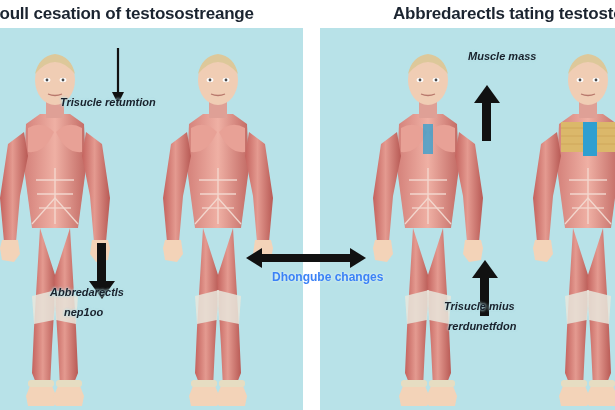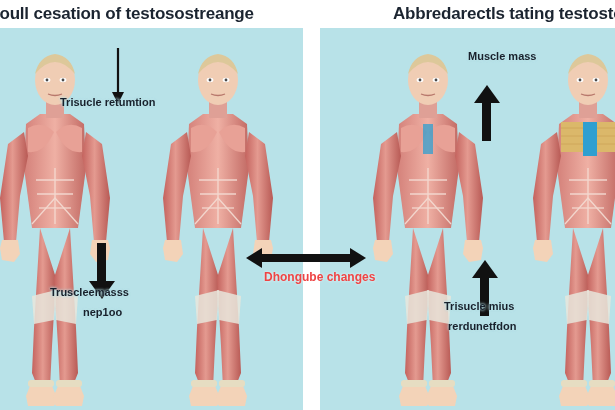--- a/index.html
+++ b/index.html
@@ -14,21 +14,21 @@
   .header{position:absolute;left:0;top:0;width:615px;height:28px;background:#ffffff;z-index:40;}
   .title{
     position:absolute;top:4px;
     font-weight:bold;font-size:17px;color:#1b2430;
     letter-spacing:-0.2px;white-space:nowrap;
   }
   .title-left{left:-6px;}
   .title-right{left:393px;}
 
   
-  .panel{position:absolute;top:28px;height:382px;background:#b8e2e8;overflow:hidden;}
+  .panel{position:absolute;top:28px;height:382px;background:#b8e2e8;overflow:hidden;font-style:italic;}
   .panel-left{left:0;width:331px;}
   .panel-right{left:320px;width:295px;}
   .gap{position:absolute;left:303px;top:28px;width:17px;height:382px;background:#ffffff;z-index:30;}
 
   
   .figure{position:absolute;bottom:0;}
 
   
   .lbl{
     position:absolute;color:#18212c;font-weight:bold;
@@ -37,22 +37,22 @@
   }
   .lbl.thin{font-weight:600;}
 
   
   .arrow-thick{position:absolute;}
   .arrow-thin{position:absolute;}
 
   
   .center-grp{position:absolute;z-index:35;}
   .center-lbl{
-    position:absolute;left:264px;top:270px;
-    font-size:12px;font-weight:bold;color:#ef4444;white-space:nowrap;
+    position:absolute;left:272px;top:270px;
+    font-size:12px;font-weight:bold;color:#3b82f6;white-space:nowrap;
     text-shadow:0 0 3px rgba(255,255,255,.8);
     z-index:36;
   }
 </style>
 </head>
 <body>
 
 <div class="canvas">
 
   <div class="header">
@@ -165,22 +165,22 @@
       <path d="M4 44 L10 56 L16 44 Z" fill="#111"></path>
     </svg>
 
     <div class="lbl thin" style="left:60px;top:68px;">Trisucle retumtion</div>
 
     <svg class="arrow-thick" style="left:85px;top:215px;" width="34" height="58" viewBox="0 0 34 58">
       <rect x="12" y="0" width="9" height="40" fill="#111"></rect>
       <path d="M4 38 L17 56 L30 38 Z" fill="#111"></path>
     </svg>
 
-    <div class="lbl" style="left:50px;top:258px;">Truscleemasss</div>
-    <div class="lbl" style="left:83px;top:278px;">nep1oo</div>
+    <div class="lbl" style="left:50px;top:258px;">Abbredarectls</div>
+    <div class="lbl" style="left:64px;top:278px;">nep1oo</div>
   </div>
 
   <div class="gap"></div>
 
   <div class="panel panel-right">
 
     <svg class="figure" style="left:30px;bottom:0;" width="160" height="382" viewBox="0 0 150 382">
       <defs>
         <linearGradient id="mRA" x1="0" y1="0" x2="1" y2="0">
           <stop offset="0%" stop-color="#c4635e"></stop>

